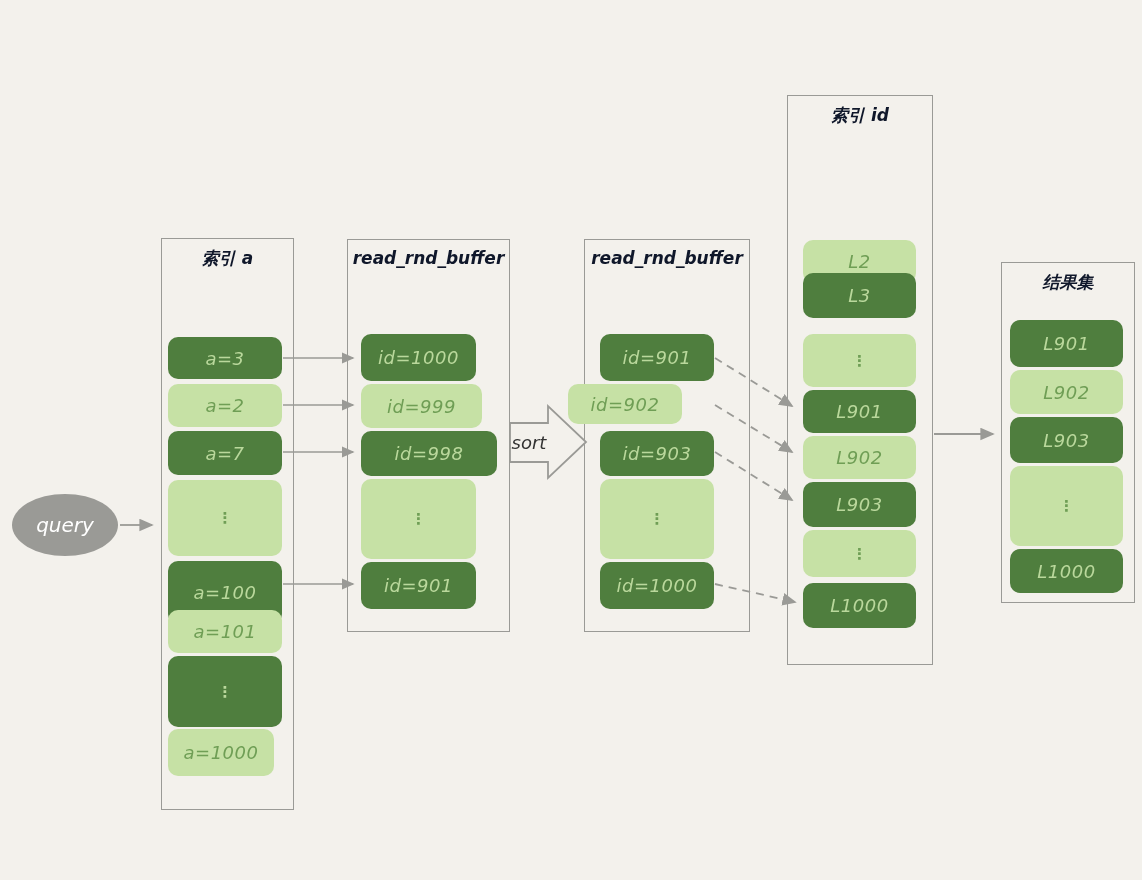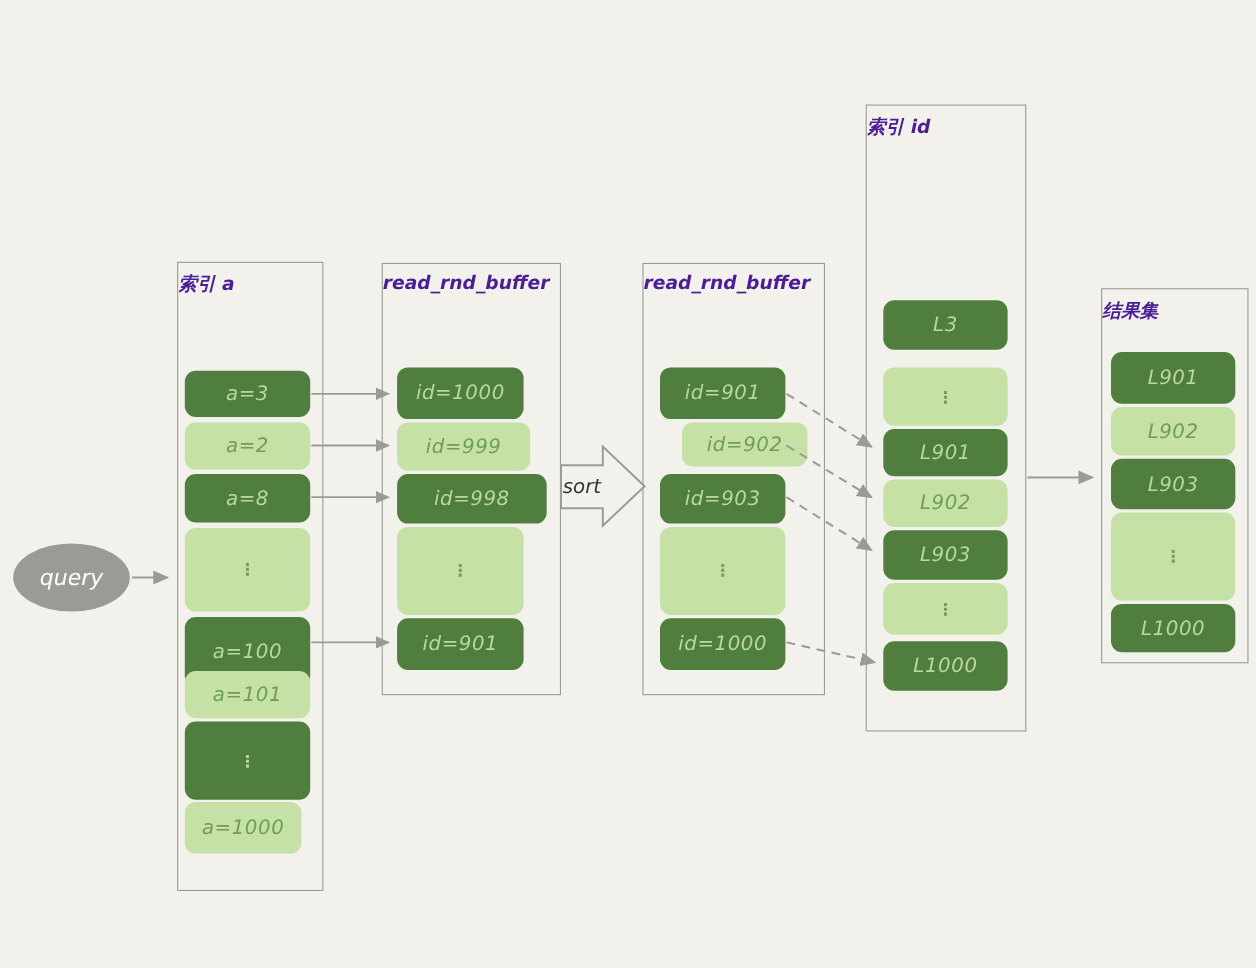--- a/index.html
+++ b/index.html
@@ -5,22 +5,22 @@
   html,body{margin:0;padding:0;}
   .canvas{
     position:relative;width:1142px;height:880px;overflow:hidden;
     background:#f3f1ec;
     font-family:"DejaVu Sans", sans-serif;
   }
   .box{
     position:absolute;border:1.6px solid #9a9a96;background:transparent;box-sizing:border-box;
   }
   .box-title{
-    position:absolute;top:8px;left:0;right:0;text-align:left;
-    font-size:17px;font-style:italic;font-weight:600;color:#4c1d95;white-space:nowrap;
+    position:absolute;top:8px;left:0;right:0;text-align:center;
+    font-size:17px;font-style:italic;font-weight:600;color:#0f172a;white-space:nowrap;
   }
   .cell{
     position:absolute;border-radius:10px;box-sizing:border-box;
     display:flex;align-items:center;justify-content:center;
     font-size:18px;font-style:italic;letter-spacing:.5px;
   }
   .cell.dark{background:#4f7e3e;color:#bad89c;}
   .cell.light{background:#c6e1a5;color:#6f9e55;}
   .cell.dots{font-style:normal;font-size:15px;font-weight:bold;letter-spacing:0;}
   .query{
@@ -51,39 +51,40 @@
   </div>
   <div class="box" style="left:787px;top:95px;width:146px;height:570px">
     <div class="box-title">索引 id</div>
   </div>
   <div class="box" style="left:1001px;top:262px;width:134px;height:341px">
     <div class="box-title">结果集</div>
   </div>
 
   <div class="cell dark" style="left:168px;top:337px;width:114px;height:42px">a=3</div>
   <div class="cell light" style="left:168px;top:384px;width:114px;height:43px">a=2</div>
-  <div class="cell dark" style="left:168px;top:431px;width:114px;height:44px">a=8</div>
+  <div class="cell dark" style="left:168px;top:431px;width:114px;height:44px">a=7</div>
   <div class="cell light dots" style="left:168px;top:480px;width:114px;height:76px">⋮</div>
   <div class="cell dark" style="left:168px;top:561px;width:114px;height:63px">a=100</div>
   <div class="cell light" style="left:168px;top:610px;width:114px;height:43px">a=101</div>
   <div class="cell dark dots" style="left:168px;top:656px;width:114px;height:71px">⋮</div>
   <div class="cell light" style="left:168px;top:729px;width:106px;height:47px">a=1000</div>
 
   <div class="cell dark" style="left:361px;top:334px;width:115px;height:47px">id=1000</div>
   <div class="cell light" style="left:361px;top:384px;width:121px;height:44px">id=999</div>
   <div class="cell dark" style="left:361px;top:431px;width:136px;height:45px">id=998</div>
   <div class="cell light dots" style="left:361px;top:479px;width:115px;height:80px">⋮</div>
   <div class="cell dark" style="left:361px;top:562px;width:115px;height:47px">id=901</div>
 
   <div class="cell dark" style="left:600px;top:334px;width:114px;height:47px">id=901</div>
-  <div class="cell light" style="left:620px;top:384px;width:114px;height:40px">id=902</div>
+  <div class="cell light" style="left:568px;top:384px;width:114px;height:40px">id=902</div>
   <div class="cell dark" style="left:600px;top:431px;width:114px;height:45px">id=903</div>
   <div class="cell light dots" style="left:600px;top:479px;width:114px;height:80px">⋮</div>
   <div class="cell dark" style="left:600px;top:562px;width:114px;height:47px">id=1000</div>
 
+  <div class="cell light" style="left:803px;top:240px;width:113px;height:43px">L2</div>
   <div class="cell dark" style="left:803px;top:273px;width:113px;height:45px">L3</div>
   <div class="cell light dots" style="left:803px;top:334px;width:113px;height:53px">⋮</div>
   <div class="cell dark" style="left:803px;top:390px;width:113px;height:43px">L901</div>
   <div class="cell light" style="left:803px;top:436px;width:113px;height:43px">L902</div>
   <div class="cell dark" style="left:803px;top:482px;width:113px;height:45px">L903</div>
   <div class="cell light dots" style="left:803px;top:530px;width:113px;height:47px">⋮</div>
   <div class="cell dark" style="left:803px;top:583px;width:113px;height:45px">L1000</div>
 
   <div class="cell dark" style="left:1010px;top:320px;width:113px;height:47px">L901</div>
   <div class="cell light" style="left:1010px;top:370px;width:113px;height:44px">L902</div>

